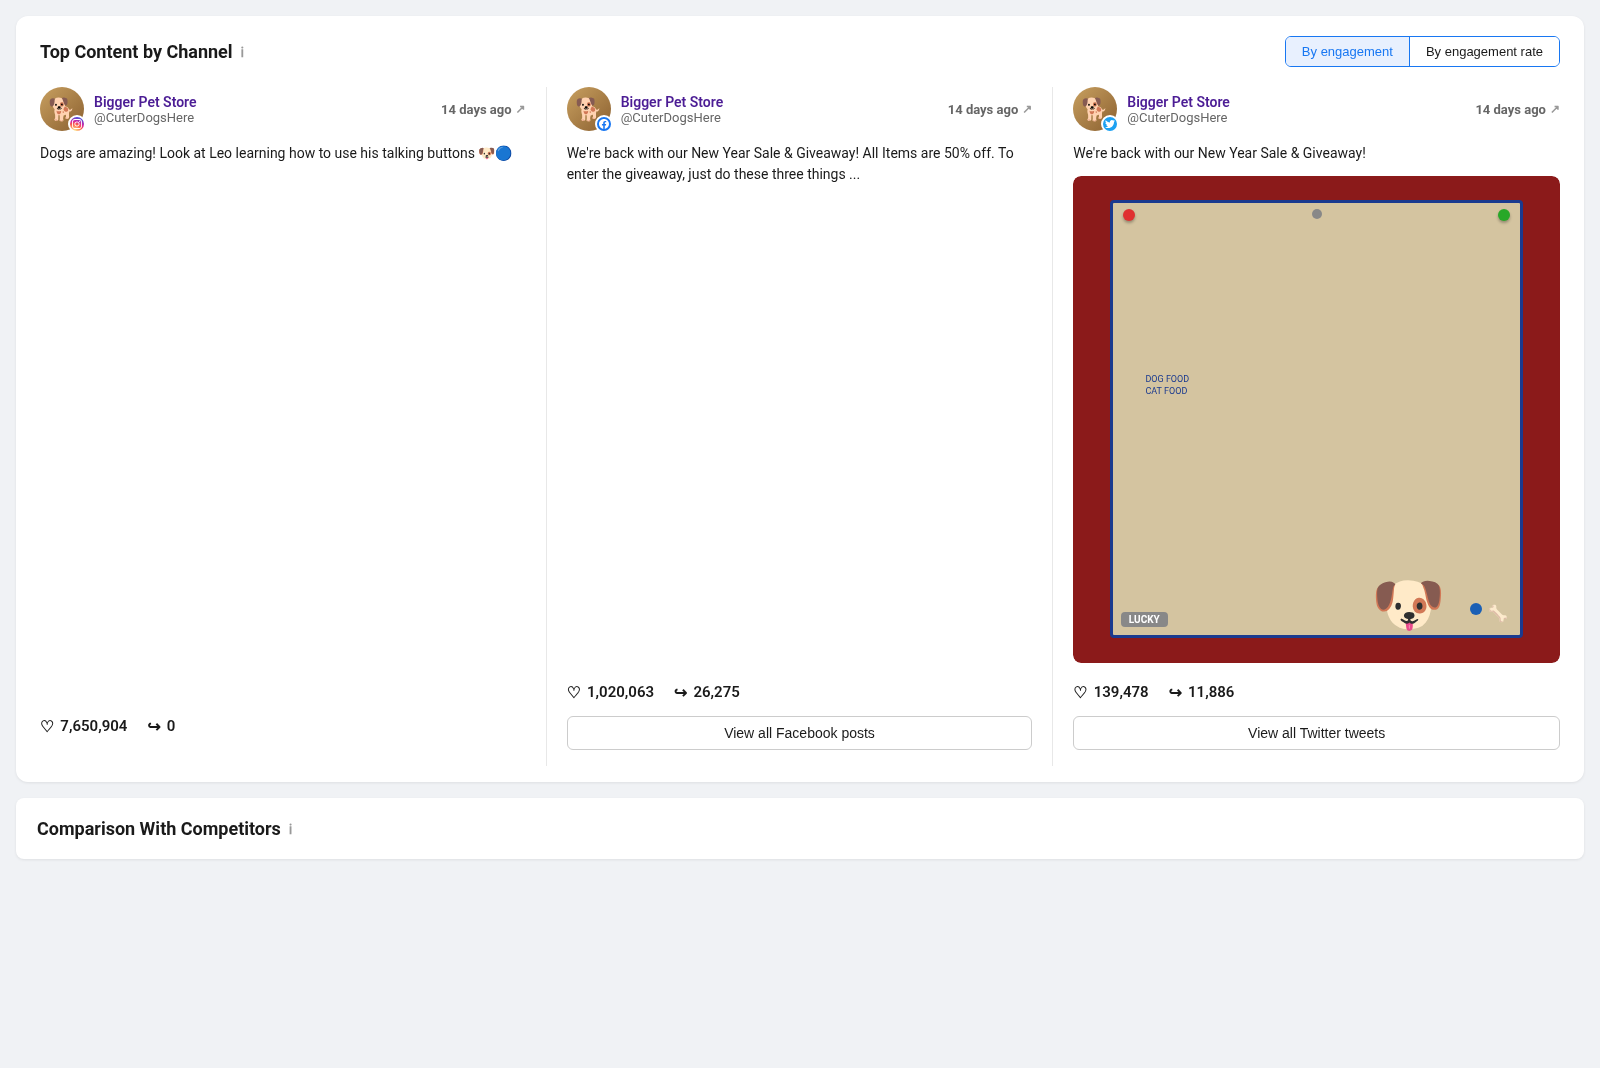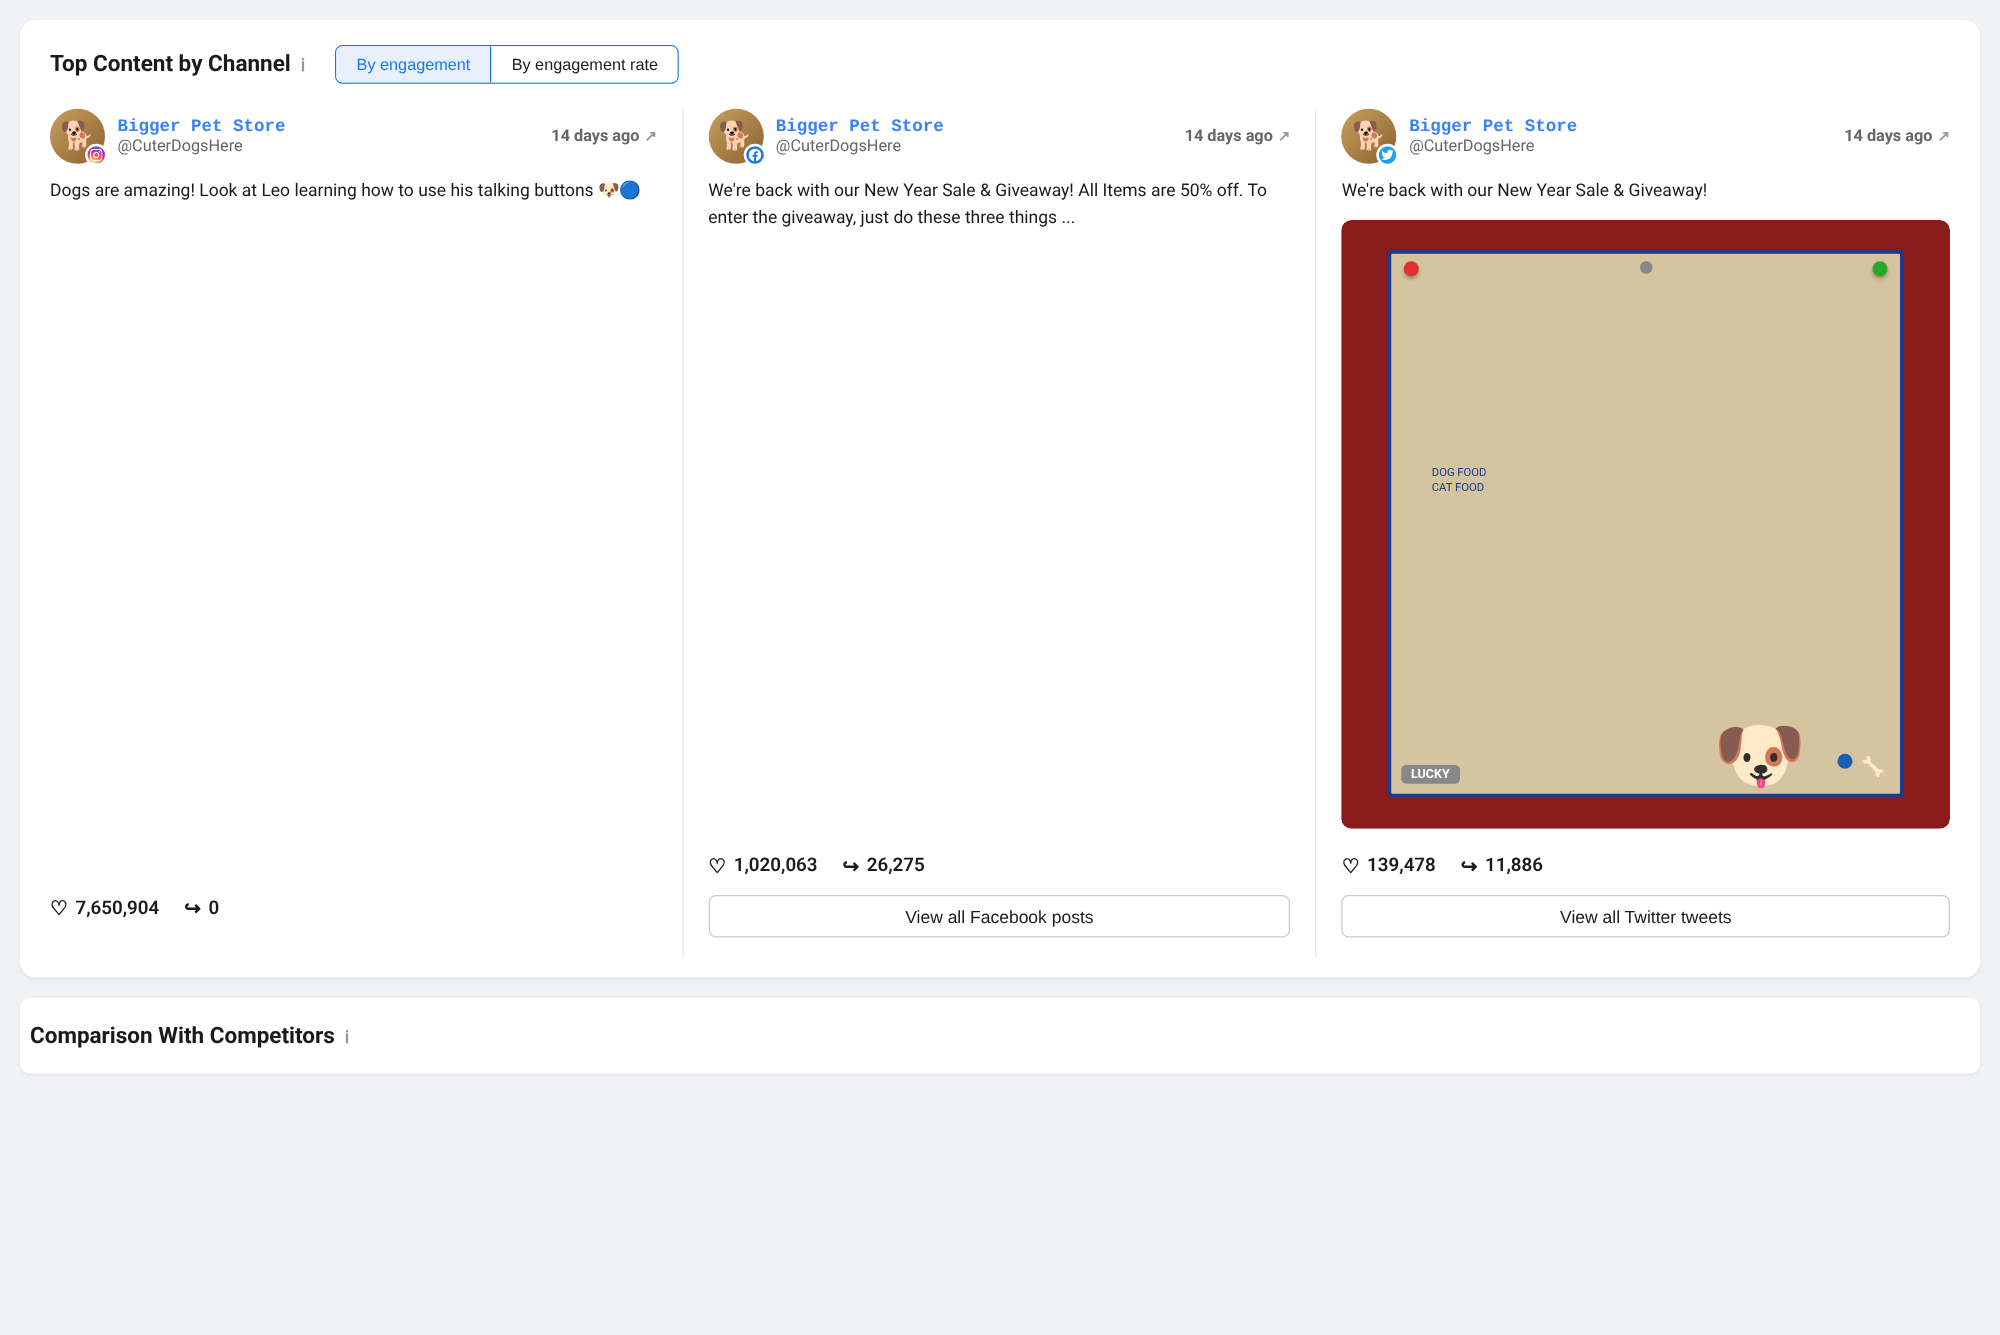--- a/index.html
+++ b/index.html
@@ -14,21 +14,21 @@
       background: #fff;
       border-radius: 12px;
       padding: 20px 24px 16px;
       margin-bottom: 16px;
       box-shadow: 0 1px 3px rgba(0,0,0,0.08);
     }
 
     .card-header {
       display: flex;
       align-items: center;
-      justify-content: flex-start;
+      justify-content: space-between;
       margin-bottom: 20px;
     }
 
     .card-title {
       font-size: 18px;
       font-weight: 700;
       color: #1a1a1a;
       display: flex;
       align-items: center;
       gap: 8px;
@@ -136,22 +136,21 @@
       background: #1da1f2;
     }
 
     .post-meta {
       flex: 1;
     }
 
     .account-name {
       font-size: 14px;
       font-weight: 600;
-      color: #3b82f6;
-      font-family: Liberation Mono, monospace;
+      color: #4c1d95;
     }
 
     .account-handle {
       font-size: 13px;
       color: #666;
     }
 
     .post-time {
       font-size: 13px;
       color: #666;
@@ -245,21 +244,21 @@
       font-weight: 500;
       color: #1a1a1a;
       background: #fff;
       cursor: pointer;
       text-align: center;
     }
 
     .comparison-card {
       background: #fff;
       border-radius: 8px;
-      padding: 20px 8px;
+      padding: 20px 21px;
       box-shadow: 0 1px 3px rgba(0,0,0,0.08);
     }
 
     .comparison-title {
       font-size: 18px;
       font-weight: 700;
       color: #1a1a1a;
       display: flex;
       align-items: center;
       gap: 8px;

